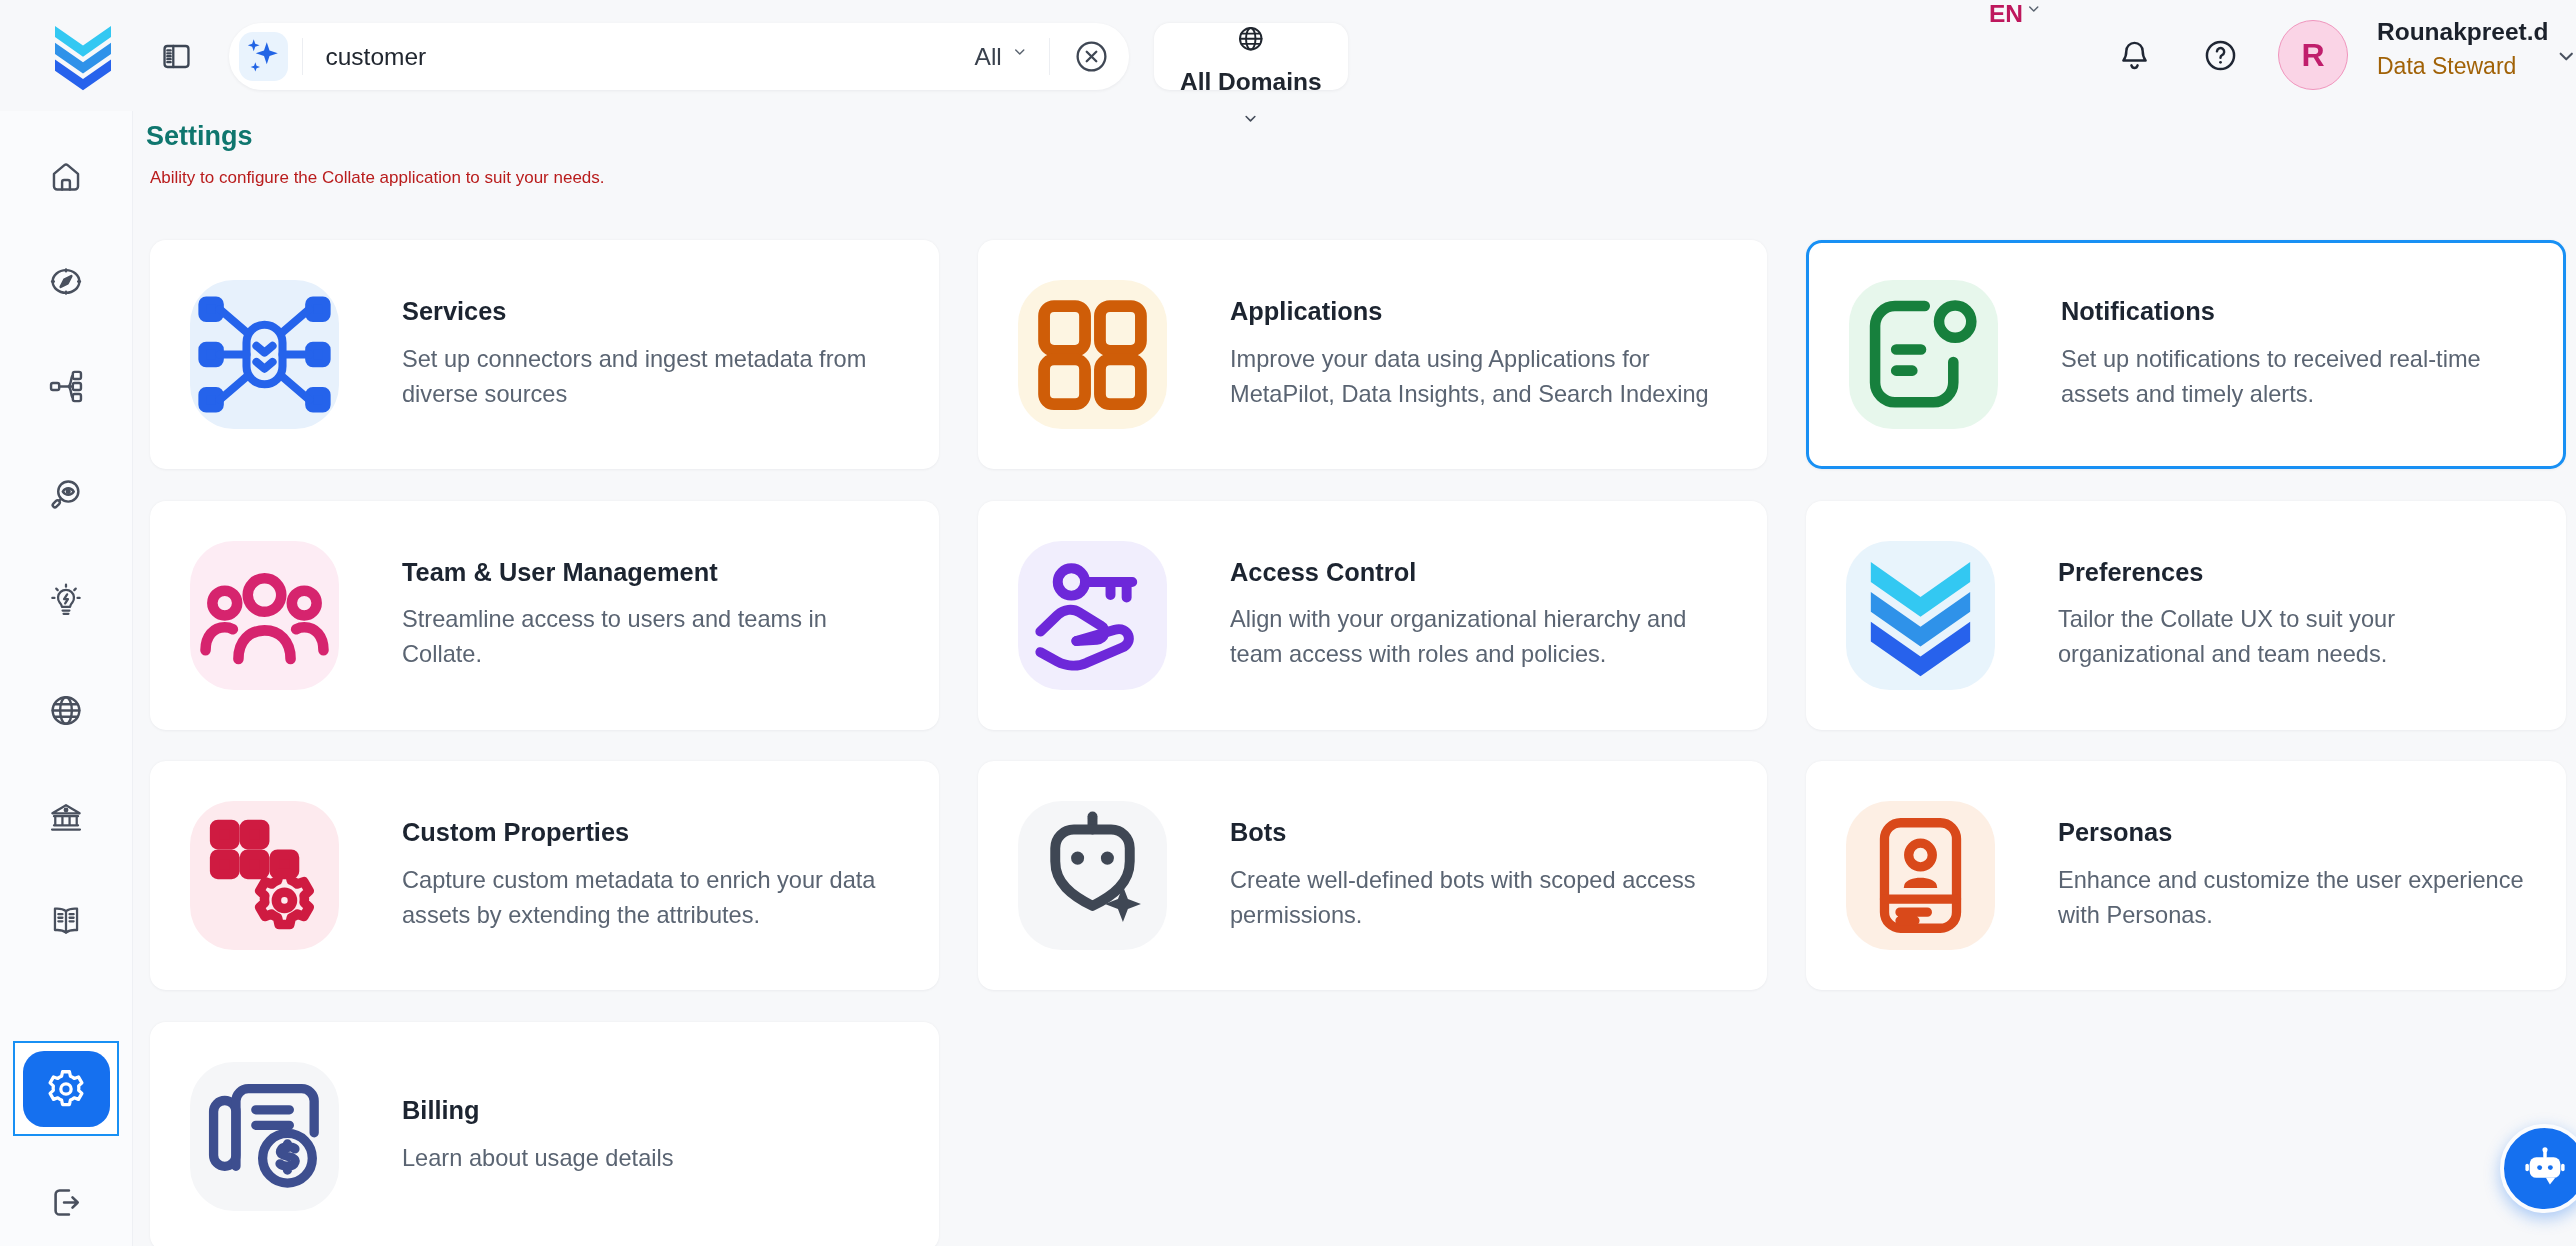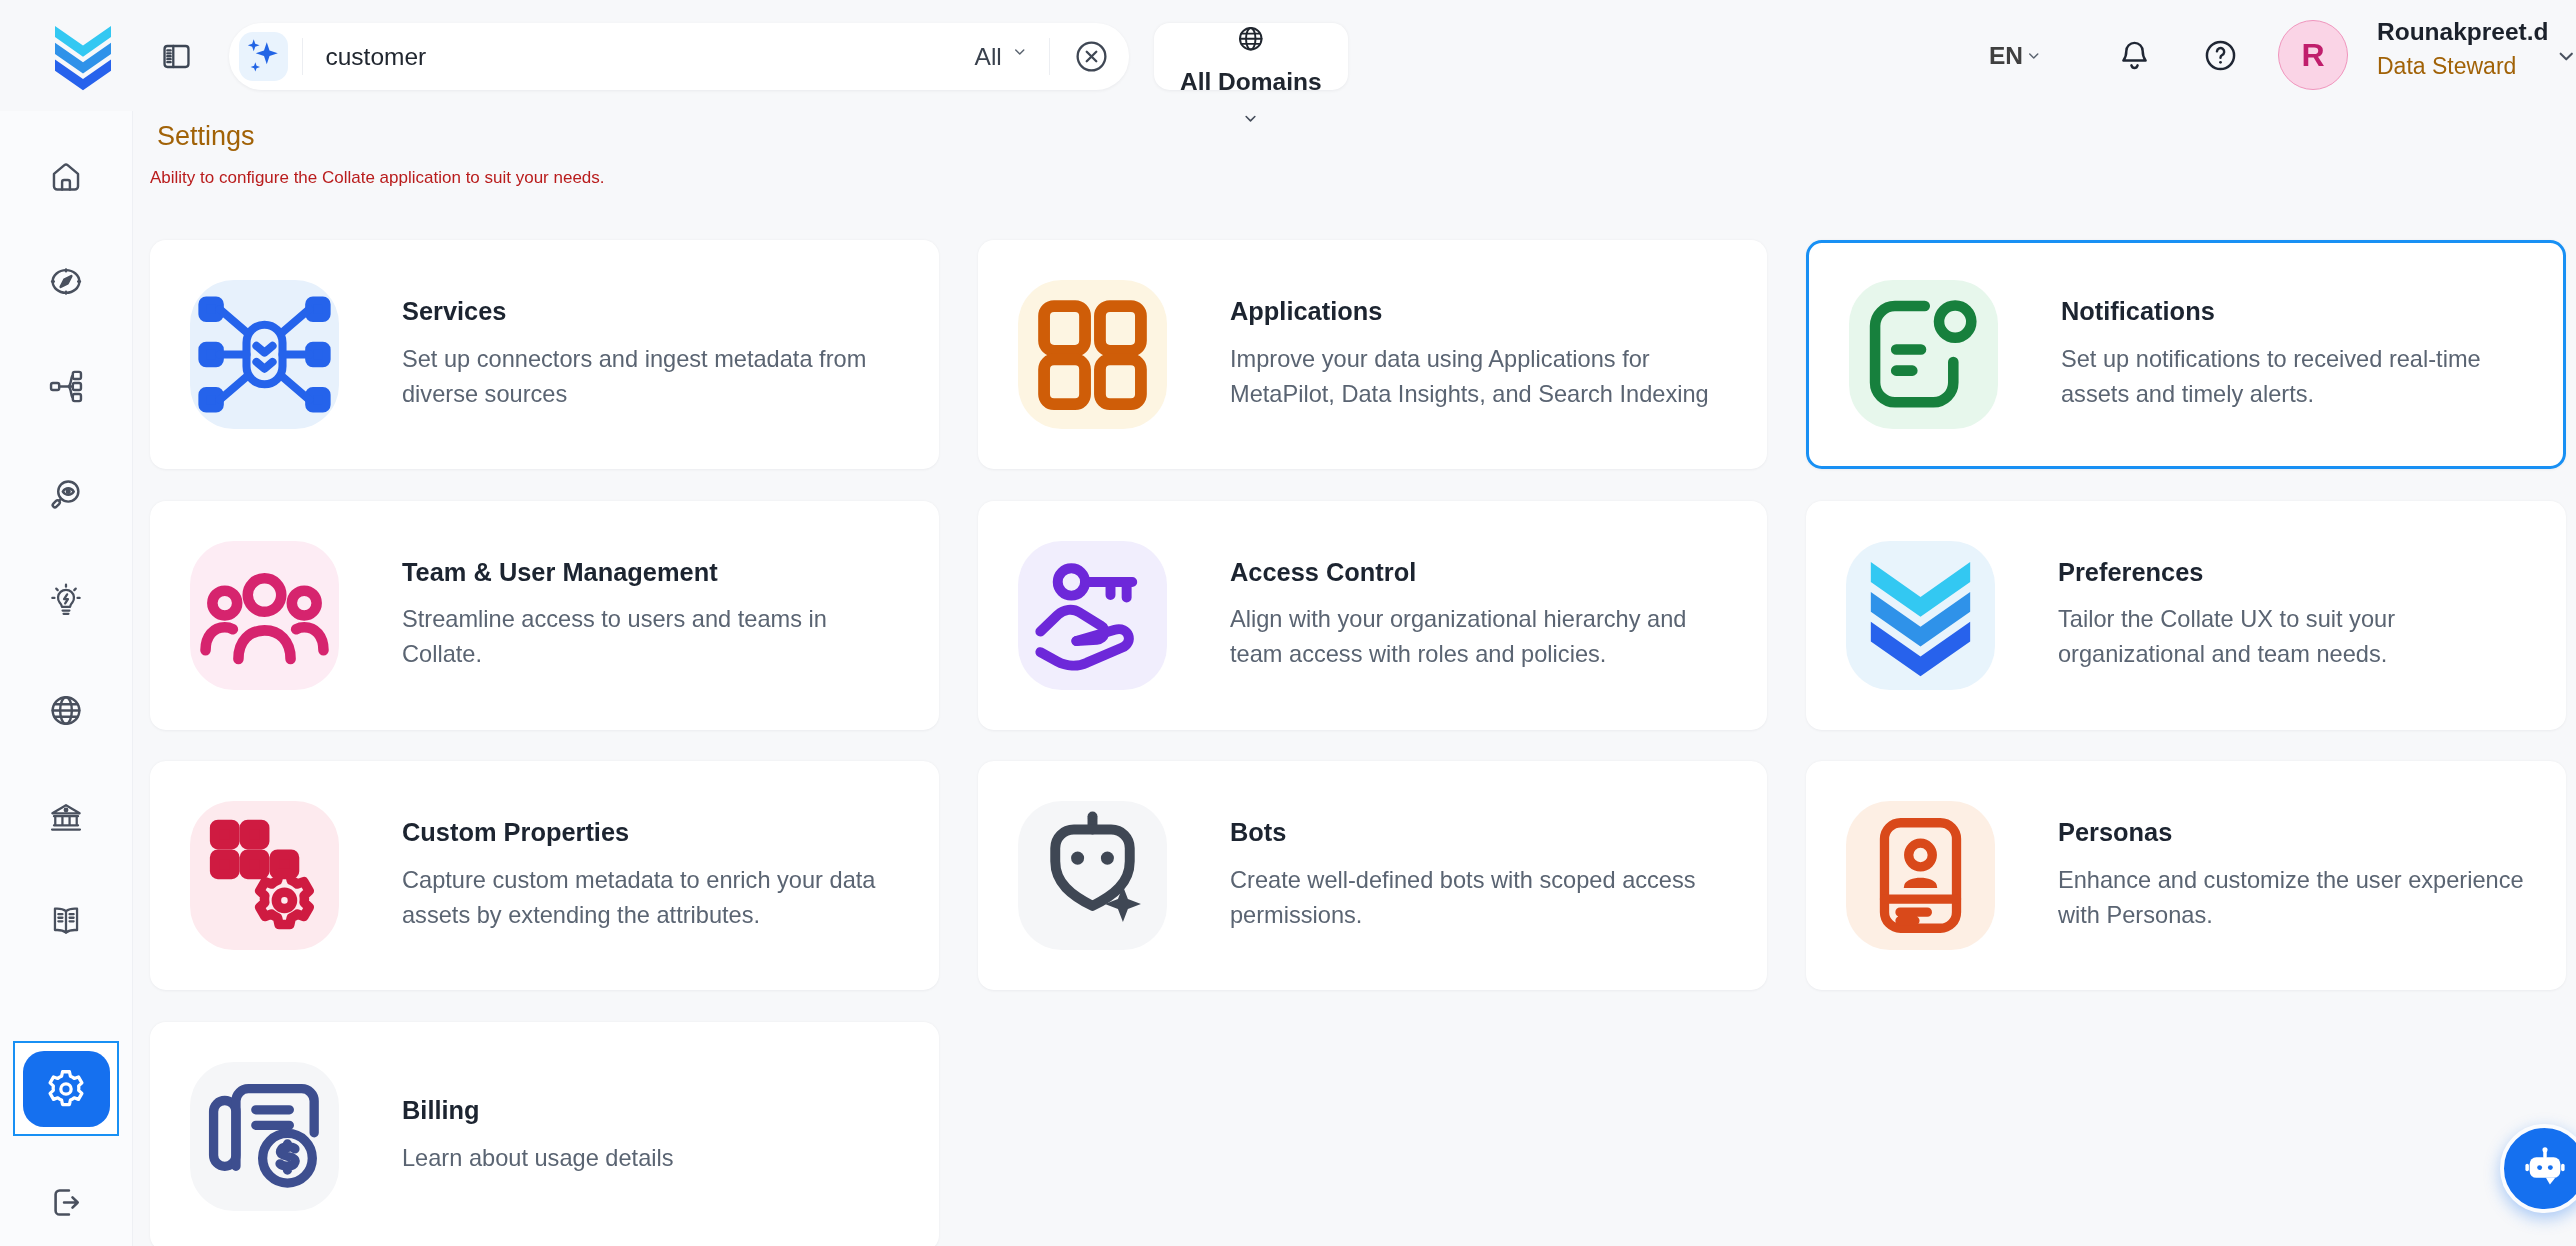--- a/index.html
+++ b/index.html
@@ -30,22 +30,22 @@
     font-size:24.5px; color:#20262f; font-family:inherit; }
   .scope { display:flex; align-items:flex-start; gap:8.8px; font-size:24.5px; color:#39414d; margin-right:21px; cursor:pointer; }
   .scope svg { width:17.5px; height:17.5px; color:#5b6470; }
   .clear-btn { width:37px; height:37px; color:#3f4754; margin-left:23px; cursor:pointer; flex:none; }
   .domains-btn {
     position:absolute; left:1154px; top:23px; height:67px; background:#fff; border-radius:15.8px;
     box-shadow:0 0.9px 3.5px rgba(16,24,40,.06);
     display:flex; align-items:center; padding:0 26px; gap:13px; cursor:pointer;flex-direction:column;
   }
   .domains-label { font-size:24.5px; font-weight:700; color:#20262f; }
-  .lang { position:absolute; left:1989px; top:0; height:111px; display:flex; align-items:center; gap:2px;
-    font-size:24.5px; font-weight:600; color:#404040; cursor:pointer; }
+  .lang { position:absolute; left:1989px; top:0; height:111px; display:flex; align-items:flex-start; gap:2px;
+    font-size:24.5px; font-weight:600; color:#be185d; cursor:pointer; }
   .lang svg { width:17.5px; height:17.5px; color:#5b6470; }
   .bell-btn  { position:absolute; left:2116px; top:37px; width:37px; height:37px; color:#1f2633; cursor:pointer; }
   .help-btn  { position:absolute; left:2202px; top:37px; width:37px; height:37px; color:#1f2633; cursor:pointer; }
   .avatar { position:absolute; left:2278px; top:20px; width:70px; height:70px; border-radius:50%;
     background:#fad4e6; border:1.8px solid #f095bd; color:#c01e6c; font-size:32px; font-weight:700;
     display:flex; align-items:center; justify-content:center; cursor:pointer; }
   .user-name { position:absolute; left:2377px; top:17.5px; font-size:24.5px; font-weight:700; color:#1b212b; white-space:nowrap; }
   .user-role { position:absolute; left:2377px; top:53px; font-size:23px; color:#a16207; white-space:nowrap; }
   .user-chevron { position:absolute; left:2554px; top:44px; width:24.5px; height:24.5px; color:#4a5260; cursor:pointer; }
 
@@ -56,21 +56,21 @@
     color:#49505e; cursor:pointer; }
   .side-item svg { width:39px; height:39px; }
   .side-active-box { position:absolute; left:50%; transform:translateX(-50%); top:930px;
     width:106px; height:95px; border:2.6px solid #1890f4; background:#fff;
     display:flex; align-items:center; justify-content:center; cursor:pointer; }
   .side-active-fill { width:87px; height:76px; background:#1570ef; border-radius:21px;
     display:flex; align-items:center; justify-content:center; }
   .side-active-fill svg { width:46px; height:46px; color:#fff; }
 
   
-  .page-title { position:absolute; left:157px; top:121px; font-size:27px; font-weight:400; color:#a16207; }
+  .page-title { position:absolute; left:146px; top:121px; font-size:27px; font-weight:700; color:#0f766e; }
   .page-sub   { position:absolute; left:150px; top:168px; font-size:17px; color:#b91c1c; }
 
   
   .grid { position:absolute; left:150px; top:240px; width:2416px;
     display:grid; grid-template-columns:789px 789px 760px; column-gap:39px; row-gap:31.5px; }
   .card { height:229px; background:#fff; border-radius:15.8px;
     box-shadow:0 0.9px 2.6px rgba(16,24,40,.05); display:flex; align-items:center; cursor:pointer; }
   .card.selected { border:3.5px solid #1890f4; }
   .tile { width:149px; height:149px; border-radius:44px; margin-left:40px; flex:none;
     display:flex; align-items:center; justify-content:center; }

